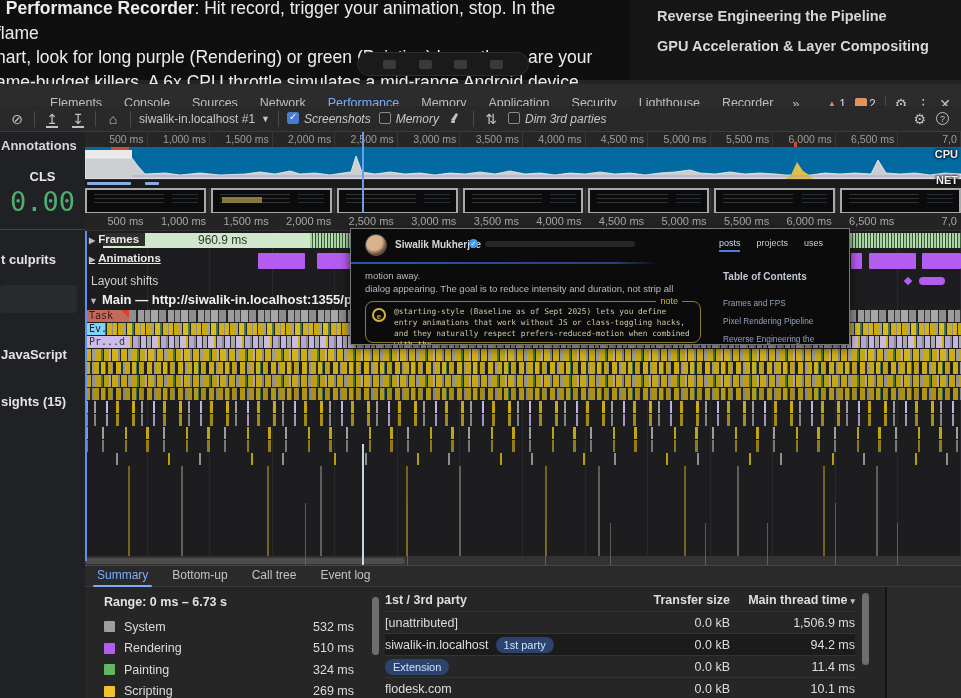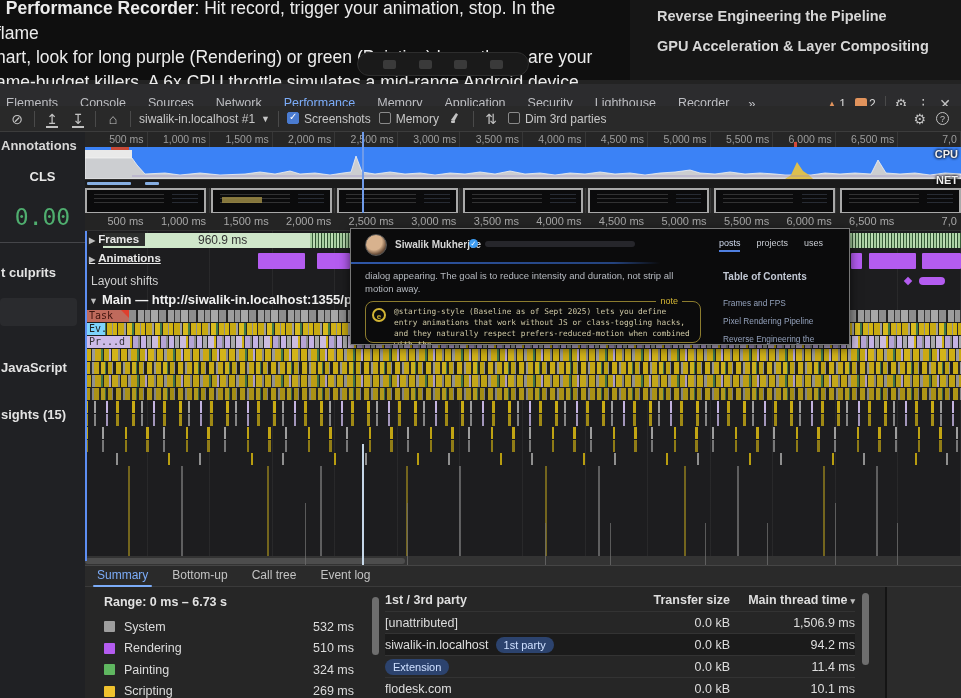--- a/index.html
+++ b/index.html
@@ -11,21 +11,21 @@
   .page-top { position:absolute; left:0; top:0; width:961px; height:80px; background:#0f0f0f; }
   .page-top .tocbg { position:absolute; left:630px; top:0; width:331px; height:80px; background:#161616; }
   .article { position:absolute; left:-4px; top:-4px; width:600px; color:#ececec; font-size:17.5px; line-height:24.5px; }
   .article b { font-weight:bold; }
   .toc-top { position:absolute; left:657px; top:6px; width:290px; font-size:14.5px; font-weight:bold; color:#d6d6d6; line-height:21px; }
   .toc-top .lnk { display:block; margin-bottom:9px; }
   .dock { position:absolute; left:357px; top:52px; width:172px; height:24px; border-radius:13px; background:#1a1a1a; border:1px solid #2d2d2d; display:flex; align-items:center; justify-content:space-around; padding:0 14px; }
   .dock i { width:13px; height:9px; background:#3a3a3a; border-radius:2px; }
 
   
-  .tabbar { position:absolute; left:0; top:84px; width:961px; height:40px; background:#2c2c2e; border-bottom:1px solid #404040; display:flex; align-items:center; color:#bdbec2; font-size:12.5px; }
+  .tabbar { position:absolute; left:0; top:84px; width:961px; height:40px; background:#2c2c2e; border-bottom:1px solid #404040; display:flex; align-items:center; color:#bdbec2; font-size:12.5px;padding-left:44px; }
   .tab { position:relative; padding:0 11px; height:26px; line-height:25px; cursor:default; white-space:nowrap; }
   .tab.first { margin-left:-5px; }
   .tab.active { color:#7cacf8; }
   .tab.active::after { content:""; position:absolute; left:6px; right:6px; bottom:0; height:3px; border-radius:3px 3px 0 0; background:#7cacf8; }
   .tab-more { padding:0 8px; font-size:13px; }
   .tabbar-right { margin-left:auto; display:flex; align-items:center; gap:9px; padding-right:10px; }
   .warn-tri { color:#e1935c; font-size:11px; }
   .warn-num { color:#d9d9d9; font-size:12px; margin-left:2px; }
   .issue-chip { display:inline-block; width:12px; height:10px; background:#e1935c; border-radius:2px; position:relative; }
   .issue-chip::after { content:""; position:absolute; left:2px; bottom:-3px; border:3px solid transparent; border-top-color:#e1935c; border-left-color:#e1935c; }
@@ -34,40 +34,40 @@
 
   
   .perfbar { position:absolute; left:0; top:106px; width:961px; height:26px; background:#292929; border-bottom:1px solid #3c3c3c; display:flex; align-items:center; gap:8px; padding:0 8px; color:#c7c7c7; font-size:12px; }
   .pb-ic { font-size:14px; color:#c2c2c2; width:18px; text-align:center; }
   .tray { position:relative; display:inline-block; width:14px; text-align:center; }
   .tray::after { content:""; position:absolute; left:1px; right:1px; bottom:-1px; height:1.5px; background:#c2c2c2; }
   .target-sel { display:flex; align-items:center; gap:6px; }
   .cb { width:12px; height:12px; border:1px solid #8a8a8a; border-radius:2px; background:#262626; display:inline-block; position:relative; top:1px; }
   .cb.checked { background:#4a7bd0; border-color:#4a7bd0; }
   .cb.checked::after { content:"✓"; position:absolute; left:1px; top:-2px; color:#fff; font-size:10px; }
-  .cblab { margin-left:5px; }
+  .cblab { margin-left:5px;font-style:italic; }
   .perfbar-right { margin-left:auto; display:flex; align-items:center; gap:10px; padding-right:4px; }
   .help-circ { width:13px; height:13px; border:1.5px solid #c2c2c2; border-radius:50%; font-size:9px; line-height:12px; text-align:center; color:#c2c2c2; }
 
   
   .left-strip { position:absolute; left:0; top:132px; width:85px; height:566px; background:#202124; }
   .sb-header { margin:6px 0 0 1px; font-size:13px; font-weight:bold; color:#d7d7d7; }
   .cls-card { margin:16px 4px 0 4px; text-align:center; }
   .cls-lab { font-size:13px; font-weight:bold; color:#e8e8e8; }
-  .cls-val { margin-top:20px; font-size:23px; color:#4fae6f; font-family:"DejaVu Sans Mono", monospace; }
+  .cls-val { margin-top:2px; font-size:27px; color:#4fae6f; font-family:"DejaVu Sans Mono", monospace; }
   .sb-hr { margin:12px 0 0 0; border-top:1px solid #45464a; }
   .sb-item { margin:22px 0 0 1px; font-size:13px; font-weight:bold; color:#e3e3e3; }
   .sb-card { margin:18px 8px 0 0; height:28px; background:#2a2b2e; border-radius:4px; }
 
   
   .ov { position:absolute; left:85px; top:132px; width:876px; height:81px; background:#262626; overflow:hidden; }
   .ov::before { content:""; position:absolute; inset:0; background:repeating-linear-gradient(90deg, transparent 0 61.57px, rgba(255,255,255,.08) 61.57px 62.57px); }
   .ov-ruler { position:relative; display:flex; height:15px; }
   .ov-ruler span { flex:0 0 62.57px; text-align:right; font-size:10.5px; color:#9d9d9d; padding-right:4px; line-height:15px; white-space:nowrap; overflow:hidden; }
-  .cpu-wrap { position:absolute; left:0; top:15px; width:876px; height:32px; background:#3b82f6; }
+  .cpu-wrap { position:absolute; left:0; top:15px; width:876px; height:32px; background:#0369a1; }
   .net-strip { position:absolute; left:0; top:47px; width:876px; height:9px; background:#1a1a1a; border-top:1px solid #2e2e2e; }
   .net-seg { position:absolute; top:2px; height:3px; background:#86aee2; border-radius:1px; }
   .axis-lab { position:absolute; right:3px; font-size:11px; font-weight:bold; color:#f0f0f0; text-shadow:0 0 3px #000, 0 0 3px #000; z-index:5; }
   .red-tick { position:absolute; left:709px; top:-5px; width:3px; height:5px; background:#d44b3c; }
 
   
   .film { position:absolute; left:85px; top:188px; width:876px; height:26px; display:flex; gap:5px; }
   .thumb { flex:1 1 0; border:2px solid #a9a9a9; background:#0b0b0c; position:relative; overflow:hidden; }
   .thumb .tl { position:absolute; left:6%; top:18%; width:60%; height:56%;
     background:repeating-linear-gradient(180deg, rgba(255,255,255,.16) 0 1px, transparent 1px 4px); }
@@ -446,22 +446,22 @@
       <div class="tt-check">✓</div>
       <div class="tt-blur"></div>
       <div class="tt-nav">
         <span class="active">posts</span>
         <span>projects</span>
         <span>uses</span>
       </div>
       <div class="tt-rule"></div>
     </div>
     <div class="tt-body">
+      <div>motion away.</div>
       <div>dialog appearing. The goal is to reduce intensity and duration, not strip all</div>
-      <div>motion away.</div>
     </div>
     <div class="tt-note">
       <div class="tt-note-lab">note</div>
       <div class="tt-note-ic">e</div>
       <div class="tt-note-tx">@starting-style (Baseline as of Sept 2025) lets you define entry animations that work without JS or class-toggling hacks, and they naturally respect prefers-reduced-motion when combined with the</div>
     </div>
     <div class="tt-toc">
       <div class="tt-toc-title">Table of Contents</div>
       <a>Frames and FPS</a>
       <a>Pixel Rendering Pipeline</a>

